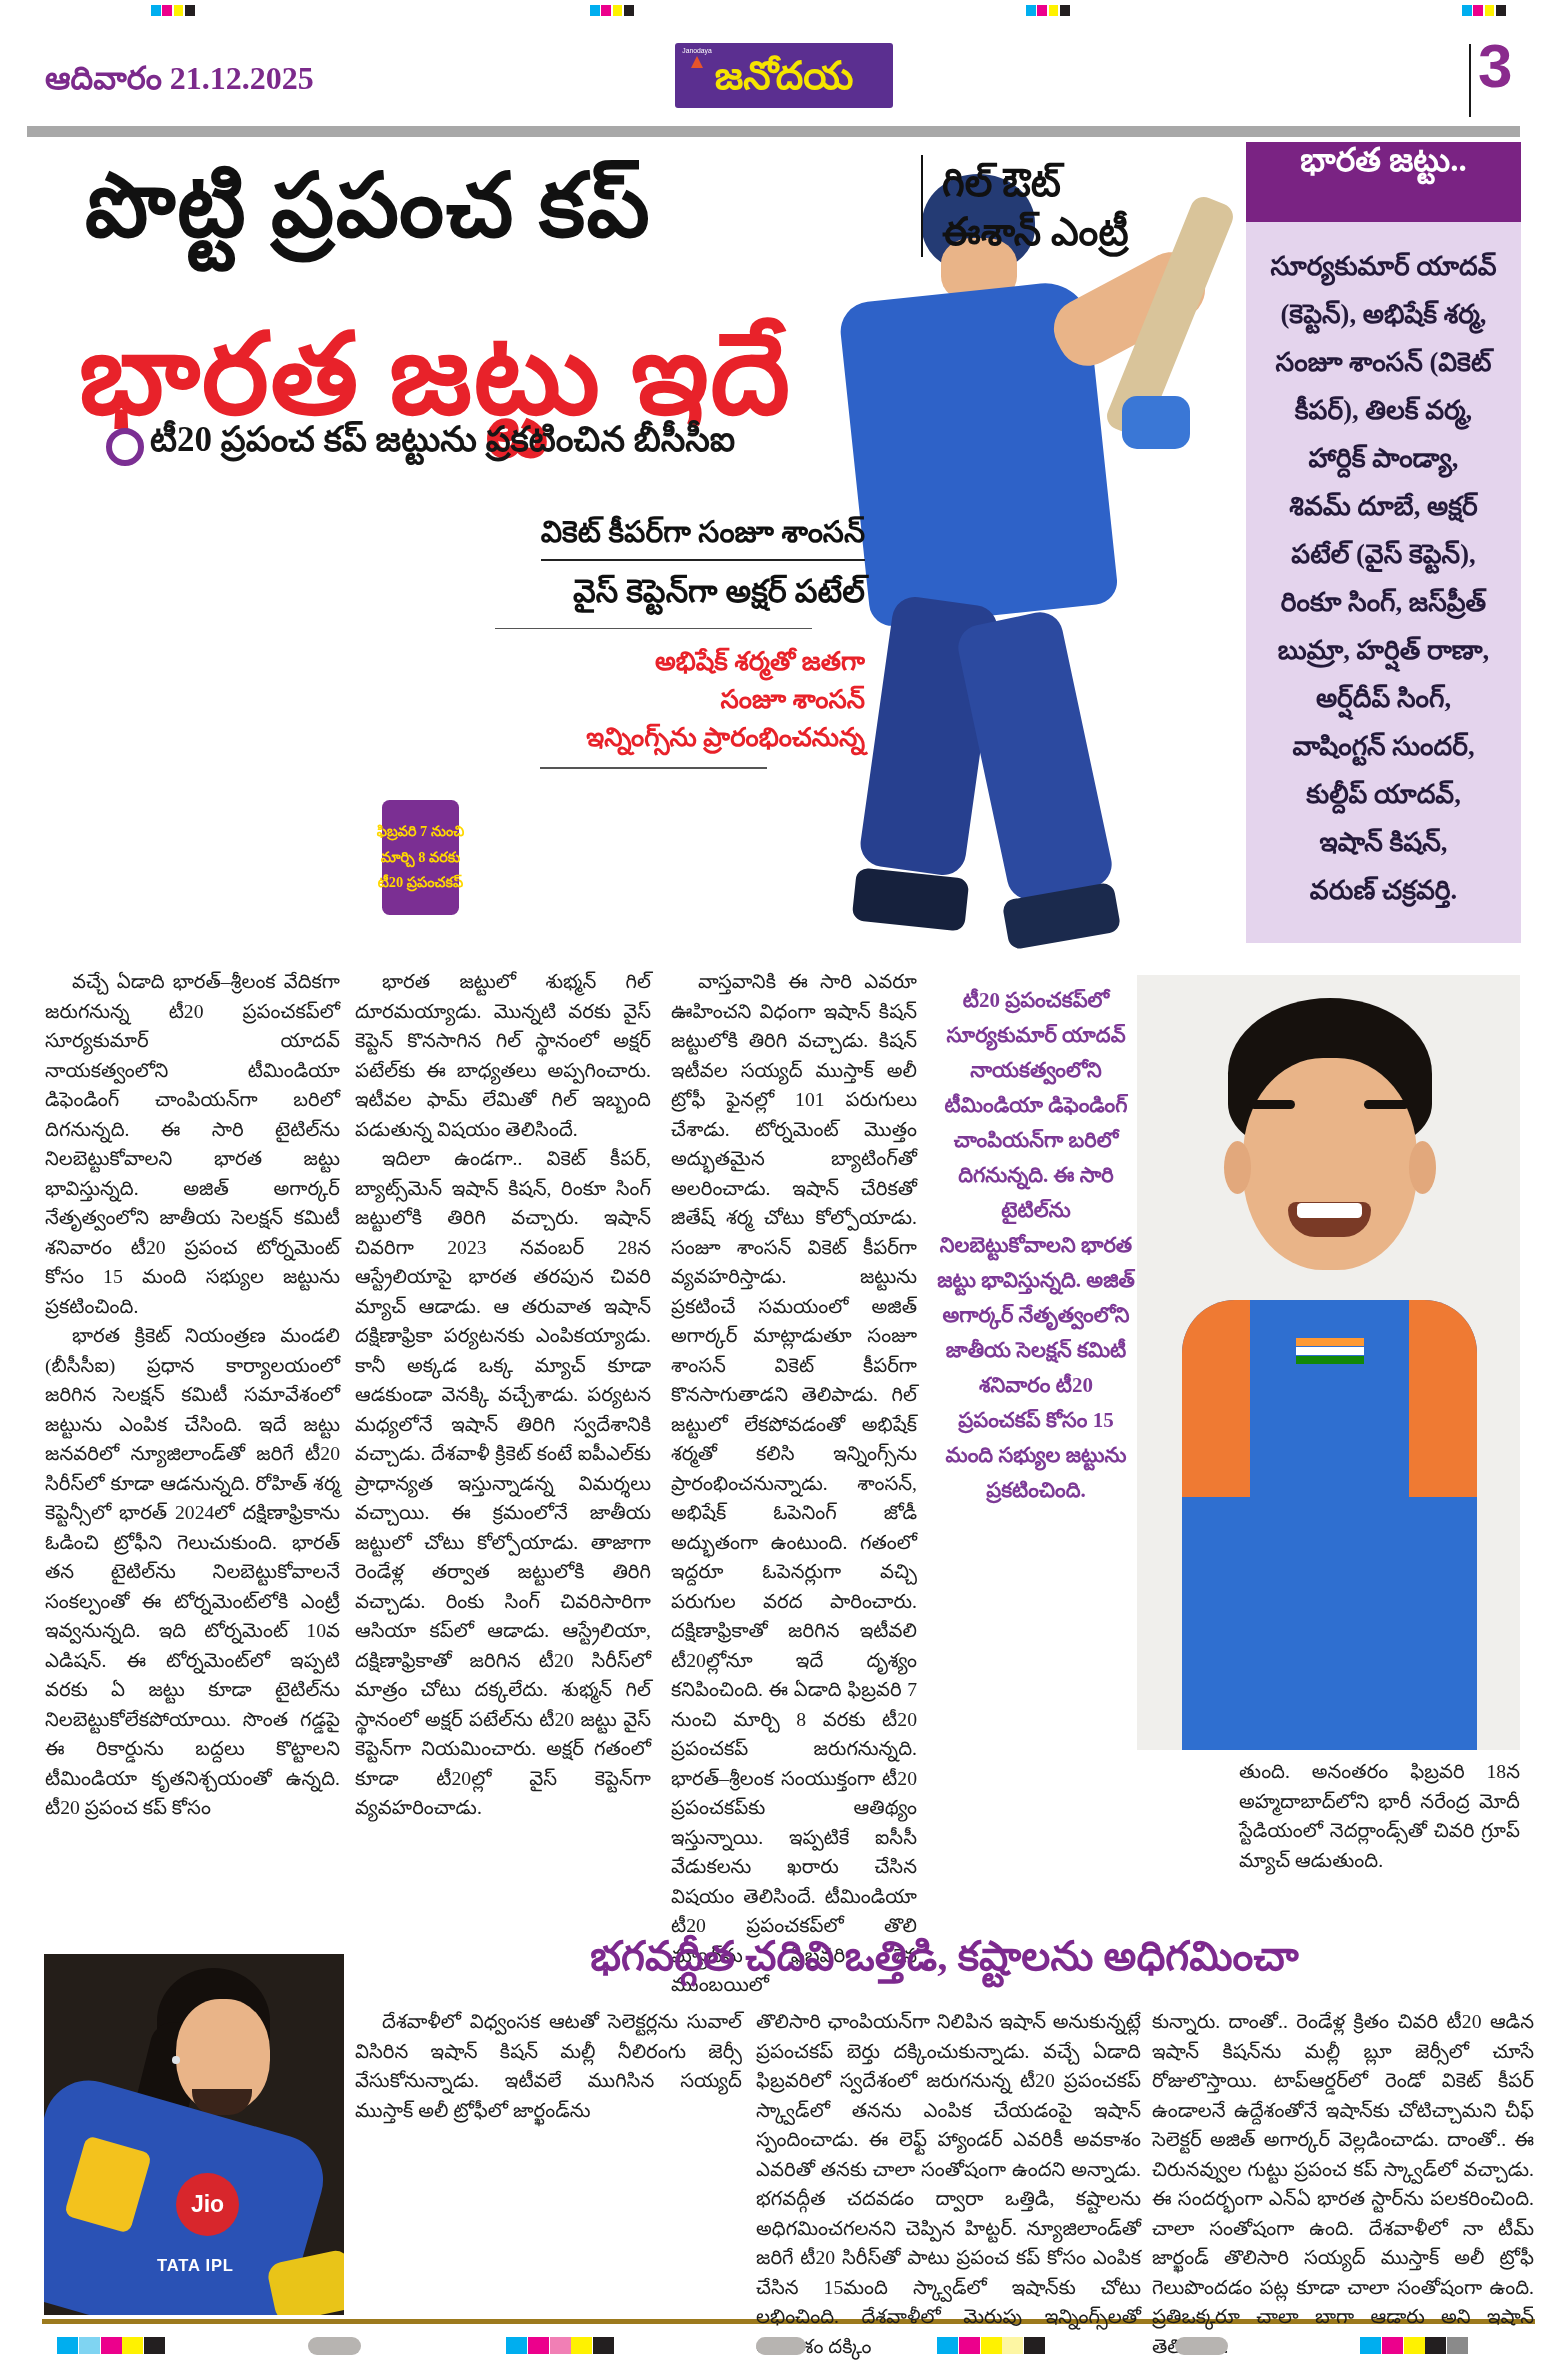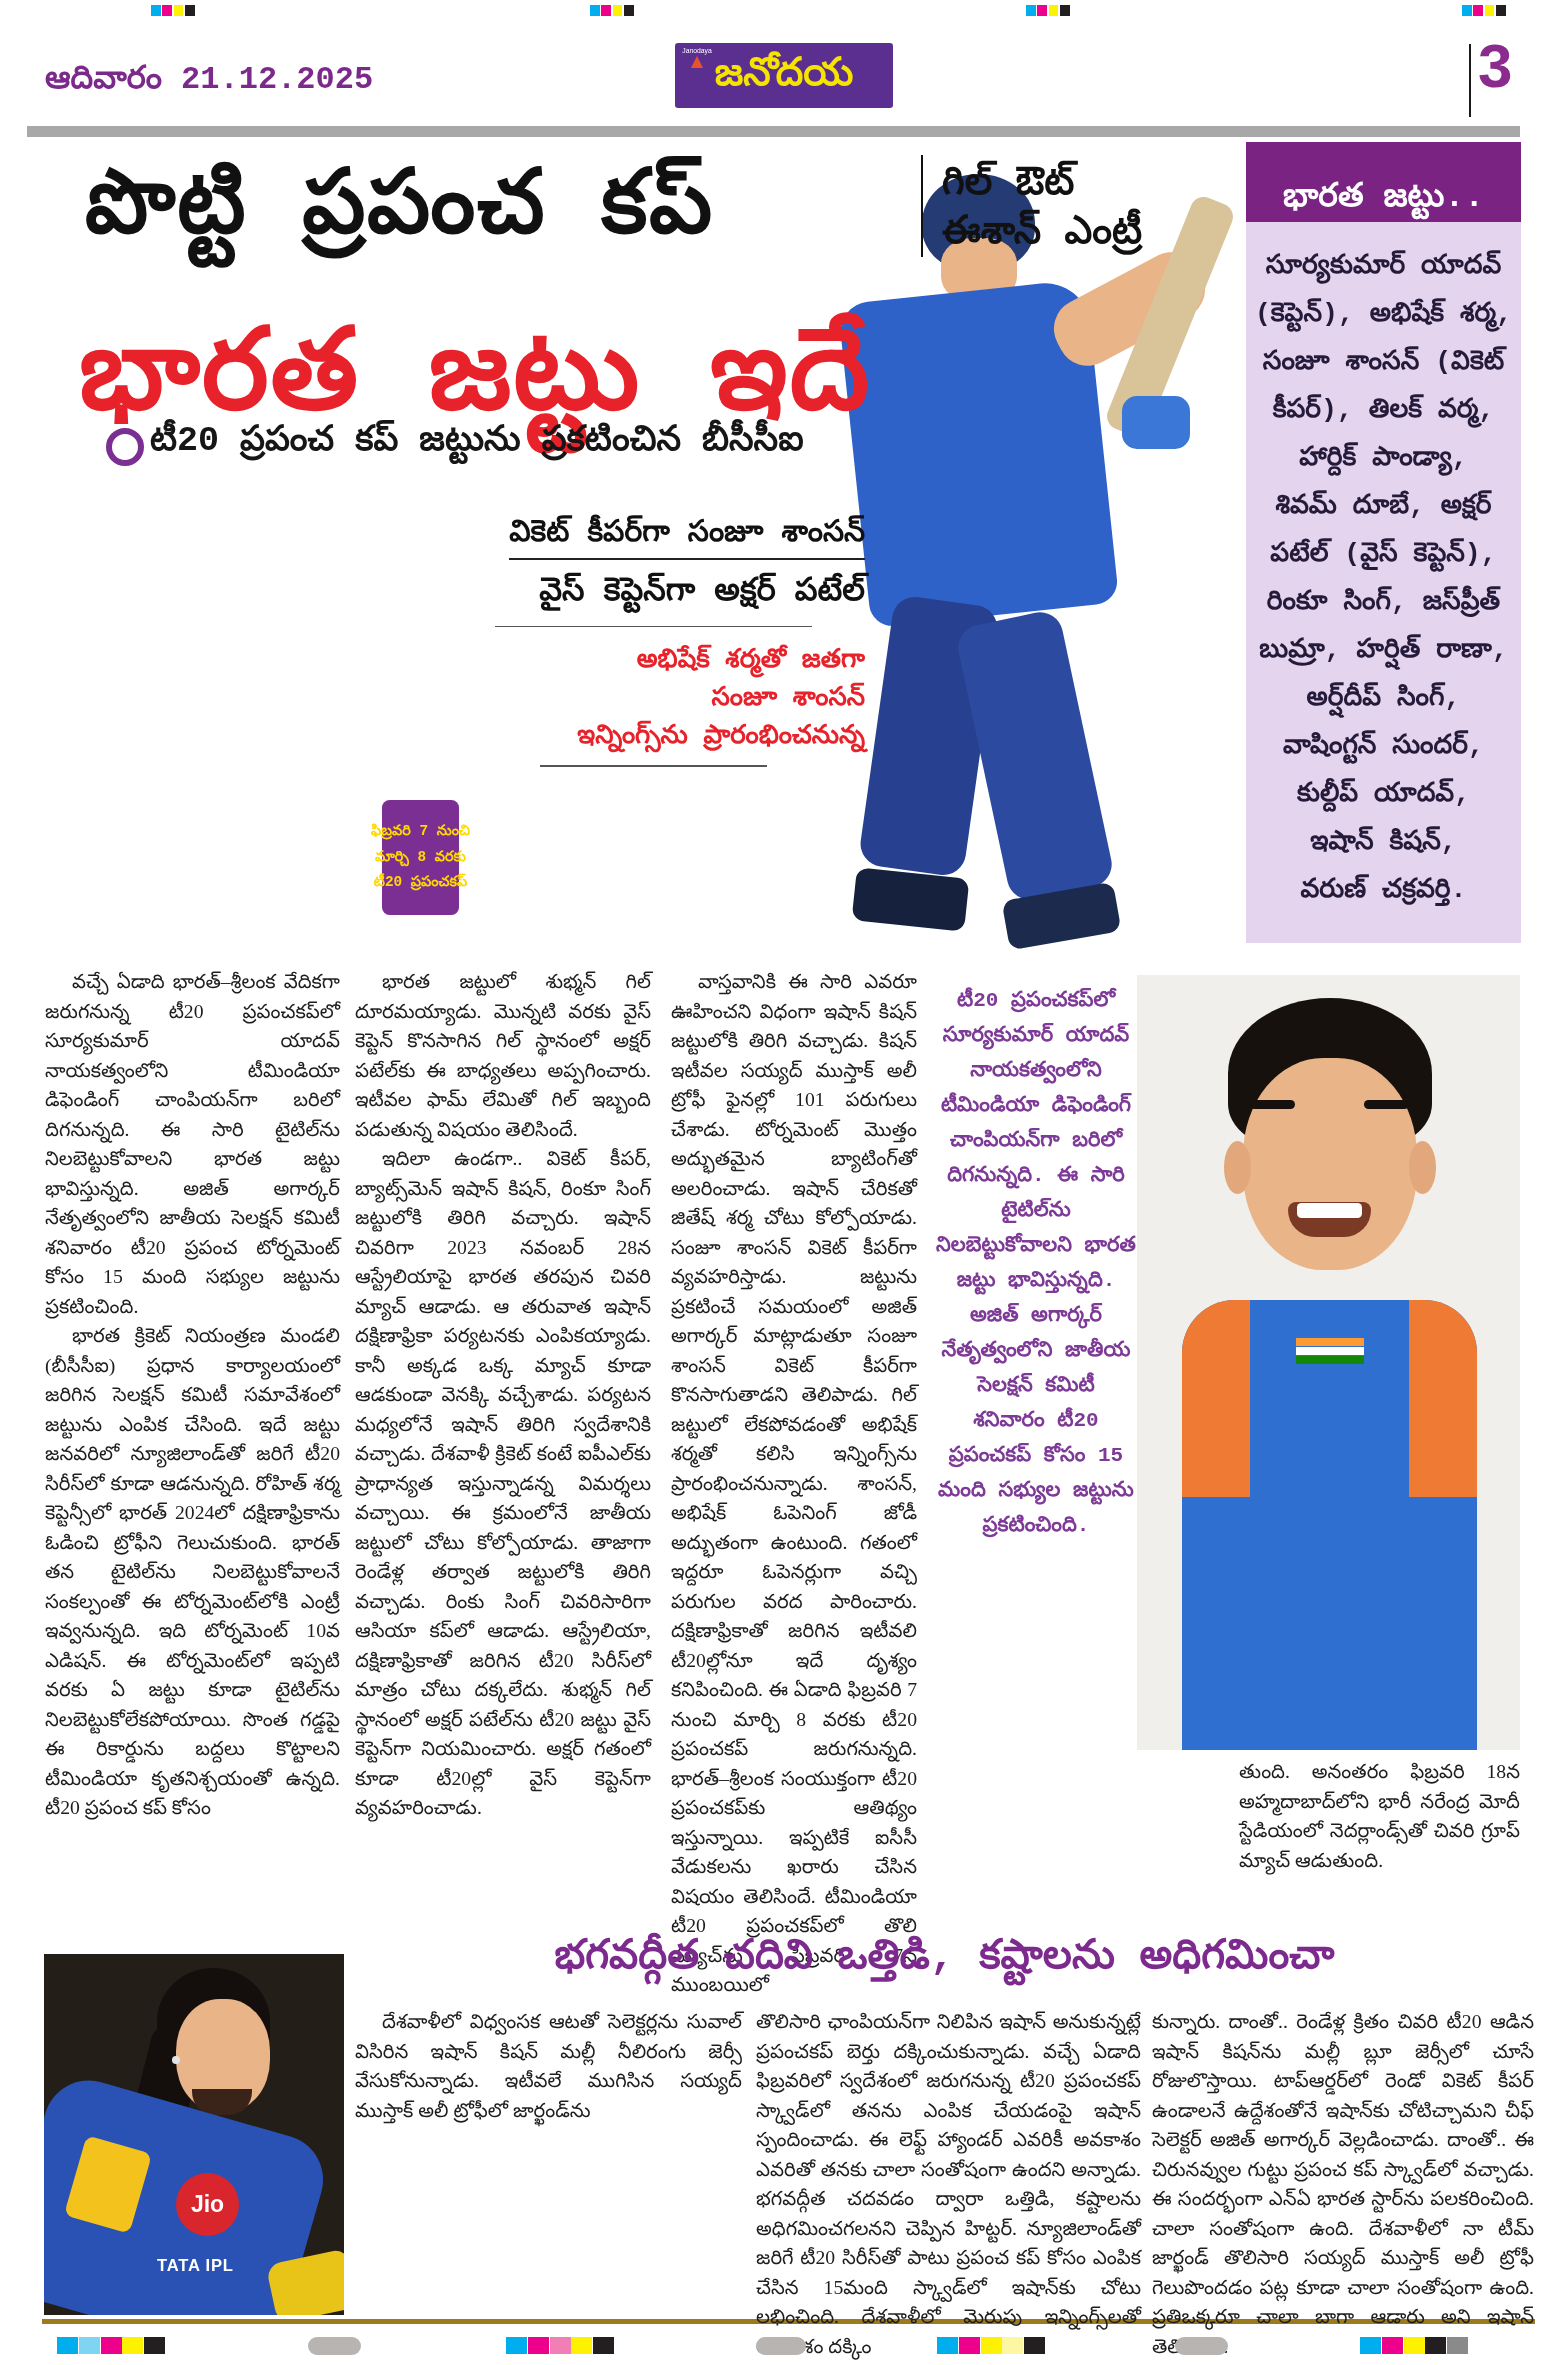--- a/index.html
+++ b/index.html
@@ -1,20 +1,20 @@
 <!DOCTYPE html>
 <html style="font-size:12px"><head>
 <meta charset="utf-8">
 <style>
   html,body{margin:0;padding:0;background:#ffffff;}
   #page{position:relative;width:1562px;height:2366px;background:#fff;overflow:hidden;
         font-family:"Liberation Sans",sans-serif;}
   .abs{position:absolute;}
   .nowrap{white-space:nowrap;}
-  .tel{font-family:Liberation Mono, monospace;}
+  .tel{font-family:Liberation Serif, serif;}
   .ser{font-family:Liberation Serif, serif;}
 
   
   .date{left:45px;top:60px;font-size:32px;font-weight:bold;color:#7b2a8b;}
   .logoBox{left:675px;top:43px;width:218px;height:65px;background:#5b2f90;border-radius:3px;
            display:flex;align-items:center;justify-content:center;}
   .logoName{color:#f6e400;font-size:39px;font-weight:bold;line-height:1;}
   .emblem{left:4.5px;top:3.8px;width:35px;height:26px;}
   .emblemArc{position:absolute;left:0;top:0;width:100%;font-size:6.8px;color:#fff;text-align:center;}
   .emblemTri{position:absolute;left:11.3px;top:9px;width:0;height:0;border-left:6px solid transparent;
@@ -40,21 +40,21 @@
   .ph{position:absolute;overflow:hidden;}
   .phw{background:#ffffff;}
 
   
   .schedBox{left:382px;top:800px;width:77px;height:115px;background:#7b2f93;border-radius:7.6px;
             display:flex;flex-direction:column;align-items:center;justify-content:center;z-index:5;}
   .schedLine{font-size:14.4px;font-weight:bold;color:#ffd800;line-height:1.8;white-space:nowrap;}
 
   
   .teamBox{left:1246px;top:142px;width:275px;height:801px;z-index:4;}
-  .teamHead{width:100%;height:80px;background:#7a2383;display:flex;align-items:flex-end;justify-content:center;}
+  .teamHead{width:100%;height:80px;background:#7a2383;display:flex;align-items:flex-start;justify-content:center;}
   .teamHeadTxt{color:#ffffff;font-size:33px;font-weight:bold;}
   .teamBody{width:100%;height:721px;background:#e4d4ed;text-align:center;padding-top:19.7px;box-sizing:border-box;}
   .teamLine{font-size:26.5px;font-weight:bold;color:#241a3a;line-height:48px;white-space:nowrap;}
 
   
   .col{position:absolute;font-size:19.7px;line-height:29.5px;color:#1d1d1d;text-align:justify;}
   .col p{margin:0;text-indent:27px;}
   .hl{left:936px;top:967px;width:200px;font-size:21px;line-height:35px;font-weight:bold;
       color:#7d3a96;text-align:center;margin-top:16px;}
   .contL{left:936px;top:1757px;width:290px;}

